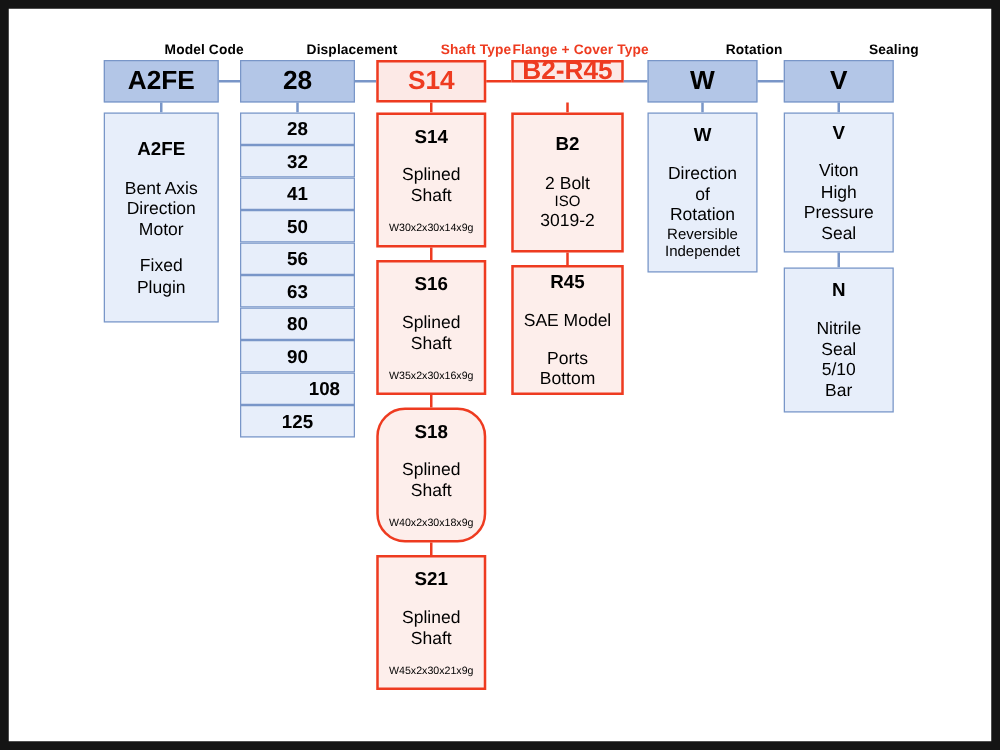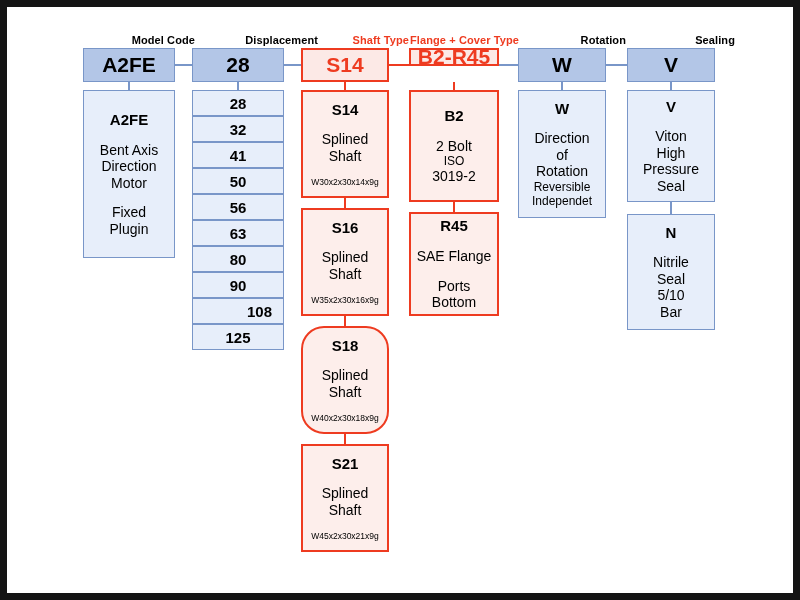--- a/index.html
+++ b/index.html
@@ -202,21 +202,21 @@
       <div class="opt-title">B2</div>
       <div class="spacer-md"></div>
       <div class="opt-line">2 Bolt</div>
       <div class="opt-line small">ISO</div>
       <div class="opt-line">3019-2</div>
     </div>
     <div class="conn-v red" style="left: 453px; top: 202px; height: 10px;"></div>
     <div class="opt-box red" style="left: 409px; top: 212px; width: 90px; height: 104px;">
       <div class="opt-title">R45</div>
       <div class="spacer-md"></div>
-      <div class="opt-line">SAE Flange</div>
+      <div class="opt-line">SAE Model</div>
       <div class="spacer-md"></div>
       <div class="opt-line">Ports</div>
       <div class="opt-line">Bottom</div>
     </div>
     <div class="col-label blue" style="left: 498px; top: 34px; width: 128px;">Rotation</div>
     <div class="code-box blue" style="left: 518px; top: 48px; width: 88px; height: 34px;">W</div>
     <div class="conn-h blue" style="left: 606px; top: 64px; width: 21px;"></div>
     <div class="conn-v blue" style="left: 561px; top: 82px; height: 8px;"></div>
     <div class="opt-box blue" style="left: 518px; top: 90px; width: 88px; height: 128px;">
       <div class="opt-title">W</div>

